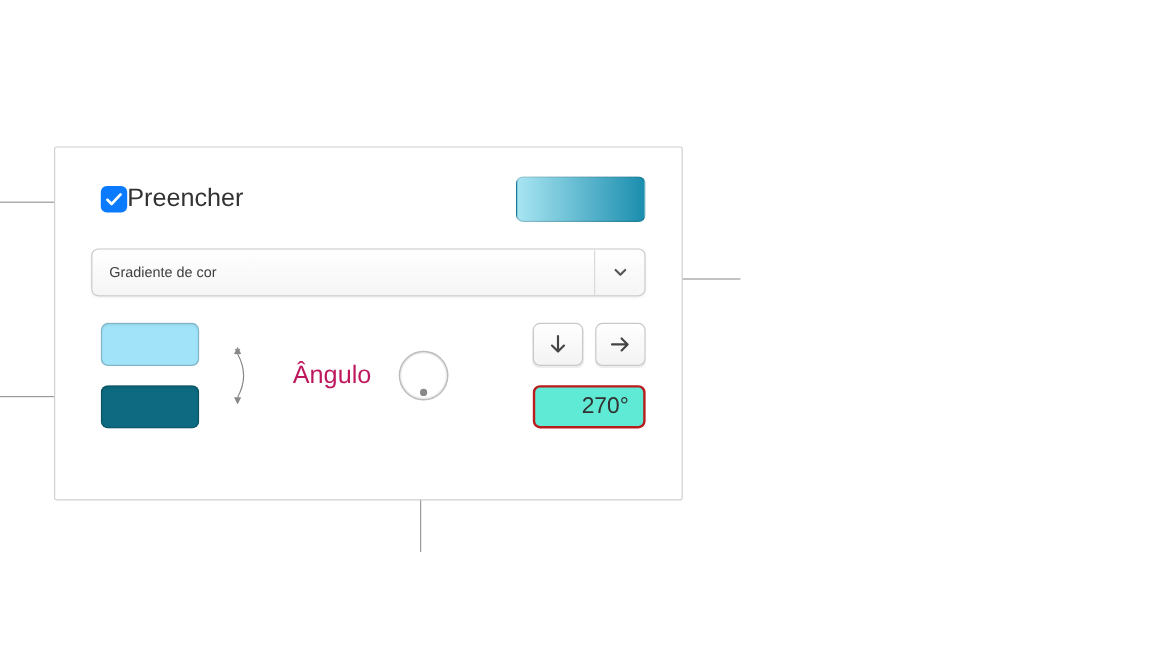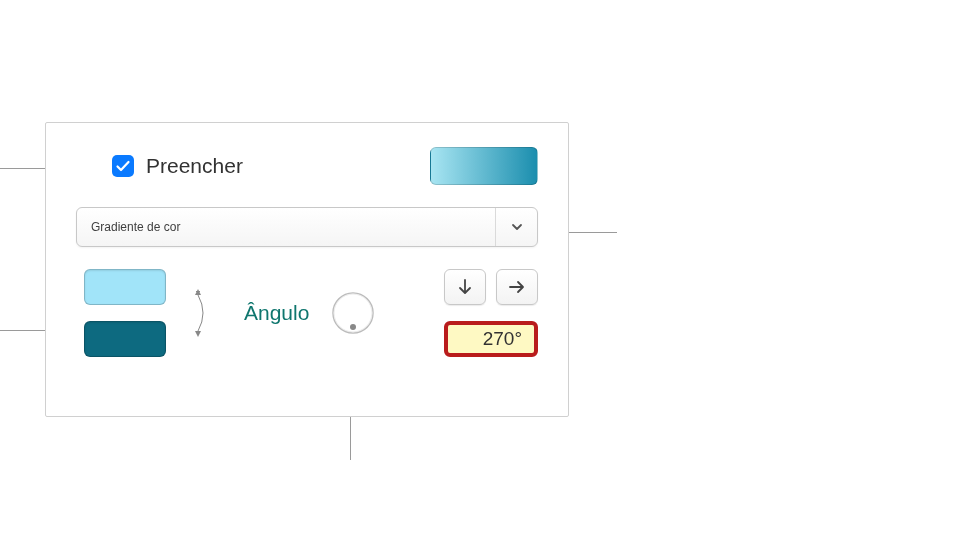--- a/index.html
+++ b/index.html
@@ -32,22 +32,20 @@
       display: flex;
       align-items: center;
       justify-content: space-between;
       margin-bottom: 22px;
       padding-left: 8px;
     }
     
     .checkbox-group {
       display: flex;
       align-items: center;
-      gap: 12px;
-      margin-left: 28px;
     }
     
     .checkbox {
       width: 22px;
       height: 22px;
       background: #0a7aff;
       border-radius: 5px;
       display: flex;
       align-items: center;
       justify-content: center;
@@ -129,21 +127,21 @@
       display: flex;
       align-items: center;
       justify-content: center;
       width: 30px;
       height: 88px;
       cursor: pointer;
     }
     
     .angle-label {
       font-size: 21px;
-      color: #0f766e;
+      color: #be185d;
       align-self: center;
       margin-left: 8px;
     }
     
     .angle-dial {
       width: 44px;
       height: 44px;
       align-self: center;
       cursor: pointer;
       margin-left: 2px;
@@ -170,23 +168,23 @@
       display: flex;
       align-items: center;
       justify-content: center;
       cursor: pointer;
       box-shadow: 0 1px 1px rgba(0,0,0,0.08);
     }
     
     .angle-input {
       width: 94px;
       height: 36px;
-      border: 4px solid #b91c1c;
-      border-radius: 6px;
-      background: #fef9c3;
+      border: 2px solid #b91c1c;
+      border-radius: 6px;
+      background: #5eead4;
       font-size: 19px;
       color: #323232;
       text-align: right;
       padding: 0 12px;
       display: flex;
       align-items: center;
       justify-content: flex-end;
       cursor: text;
     }
     

